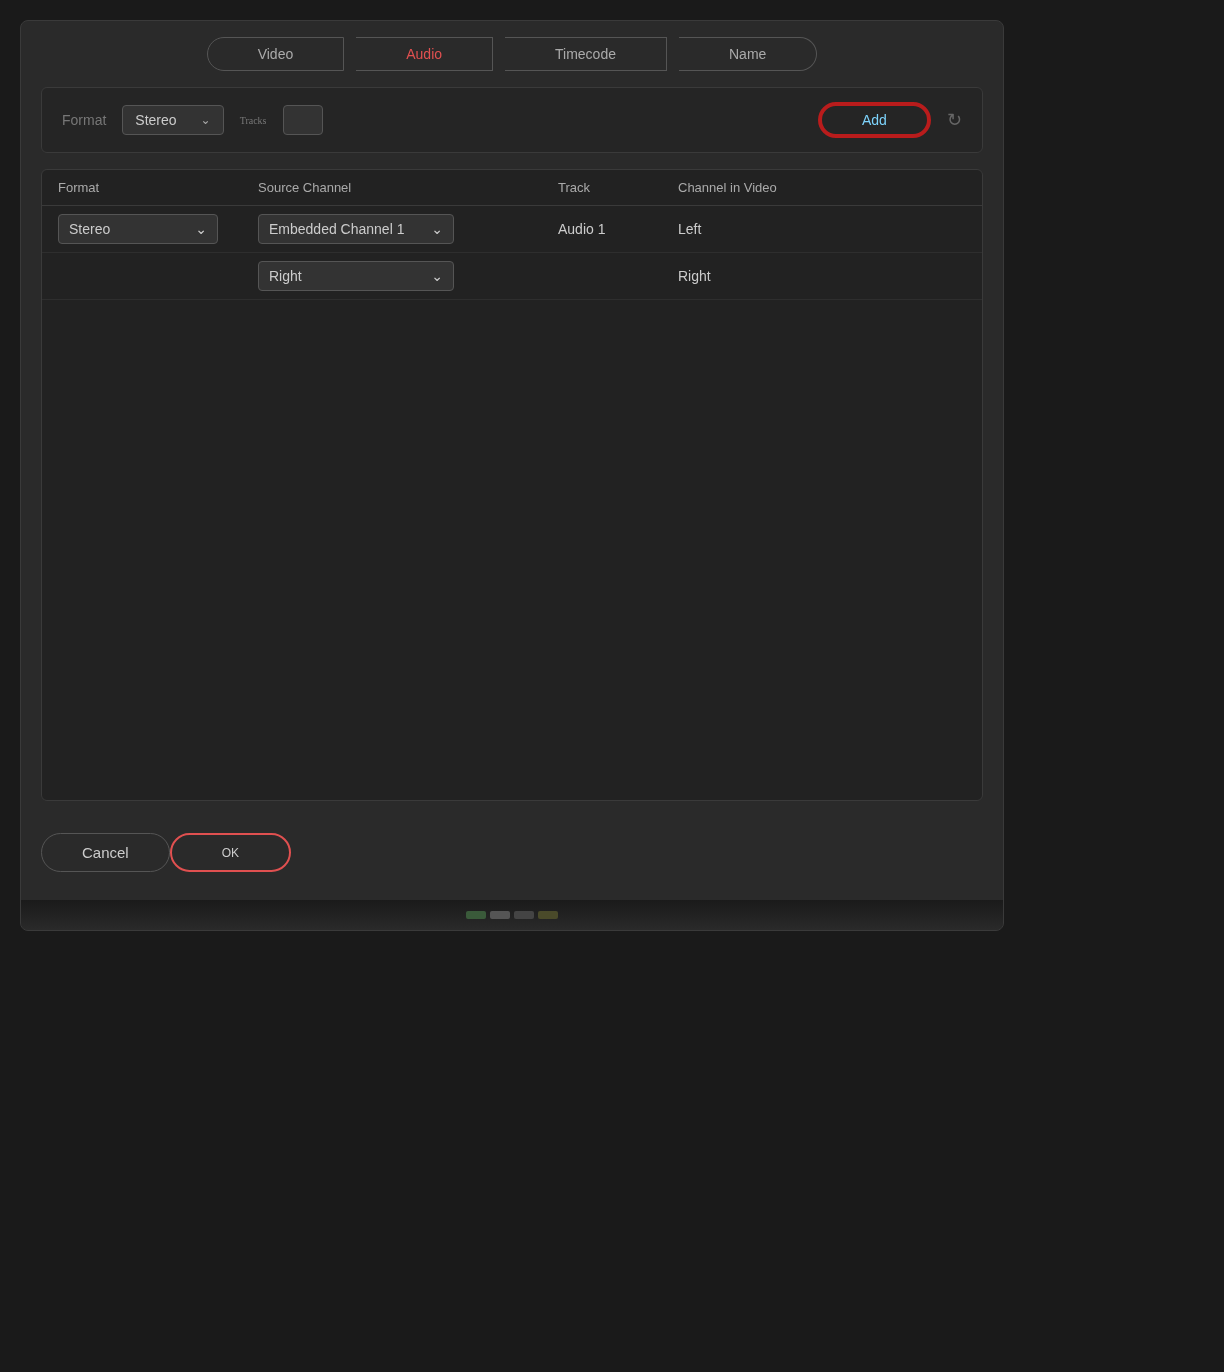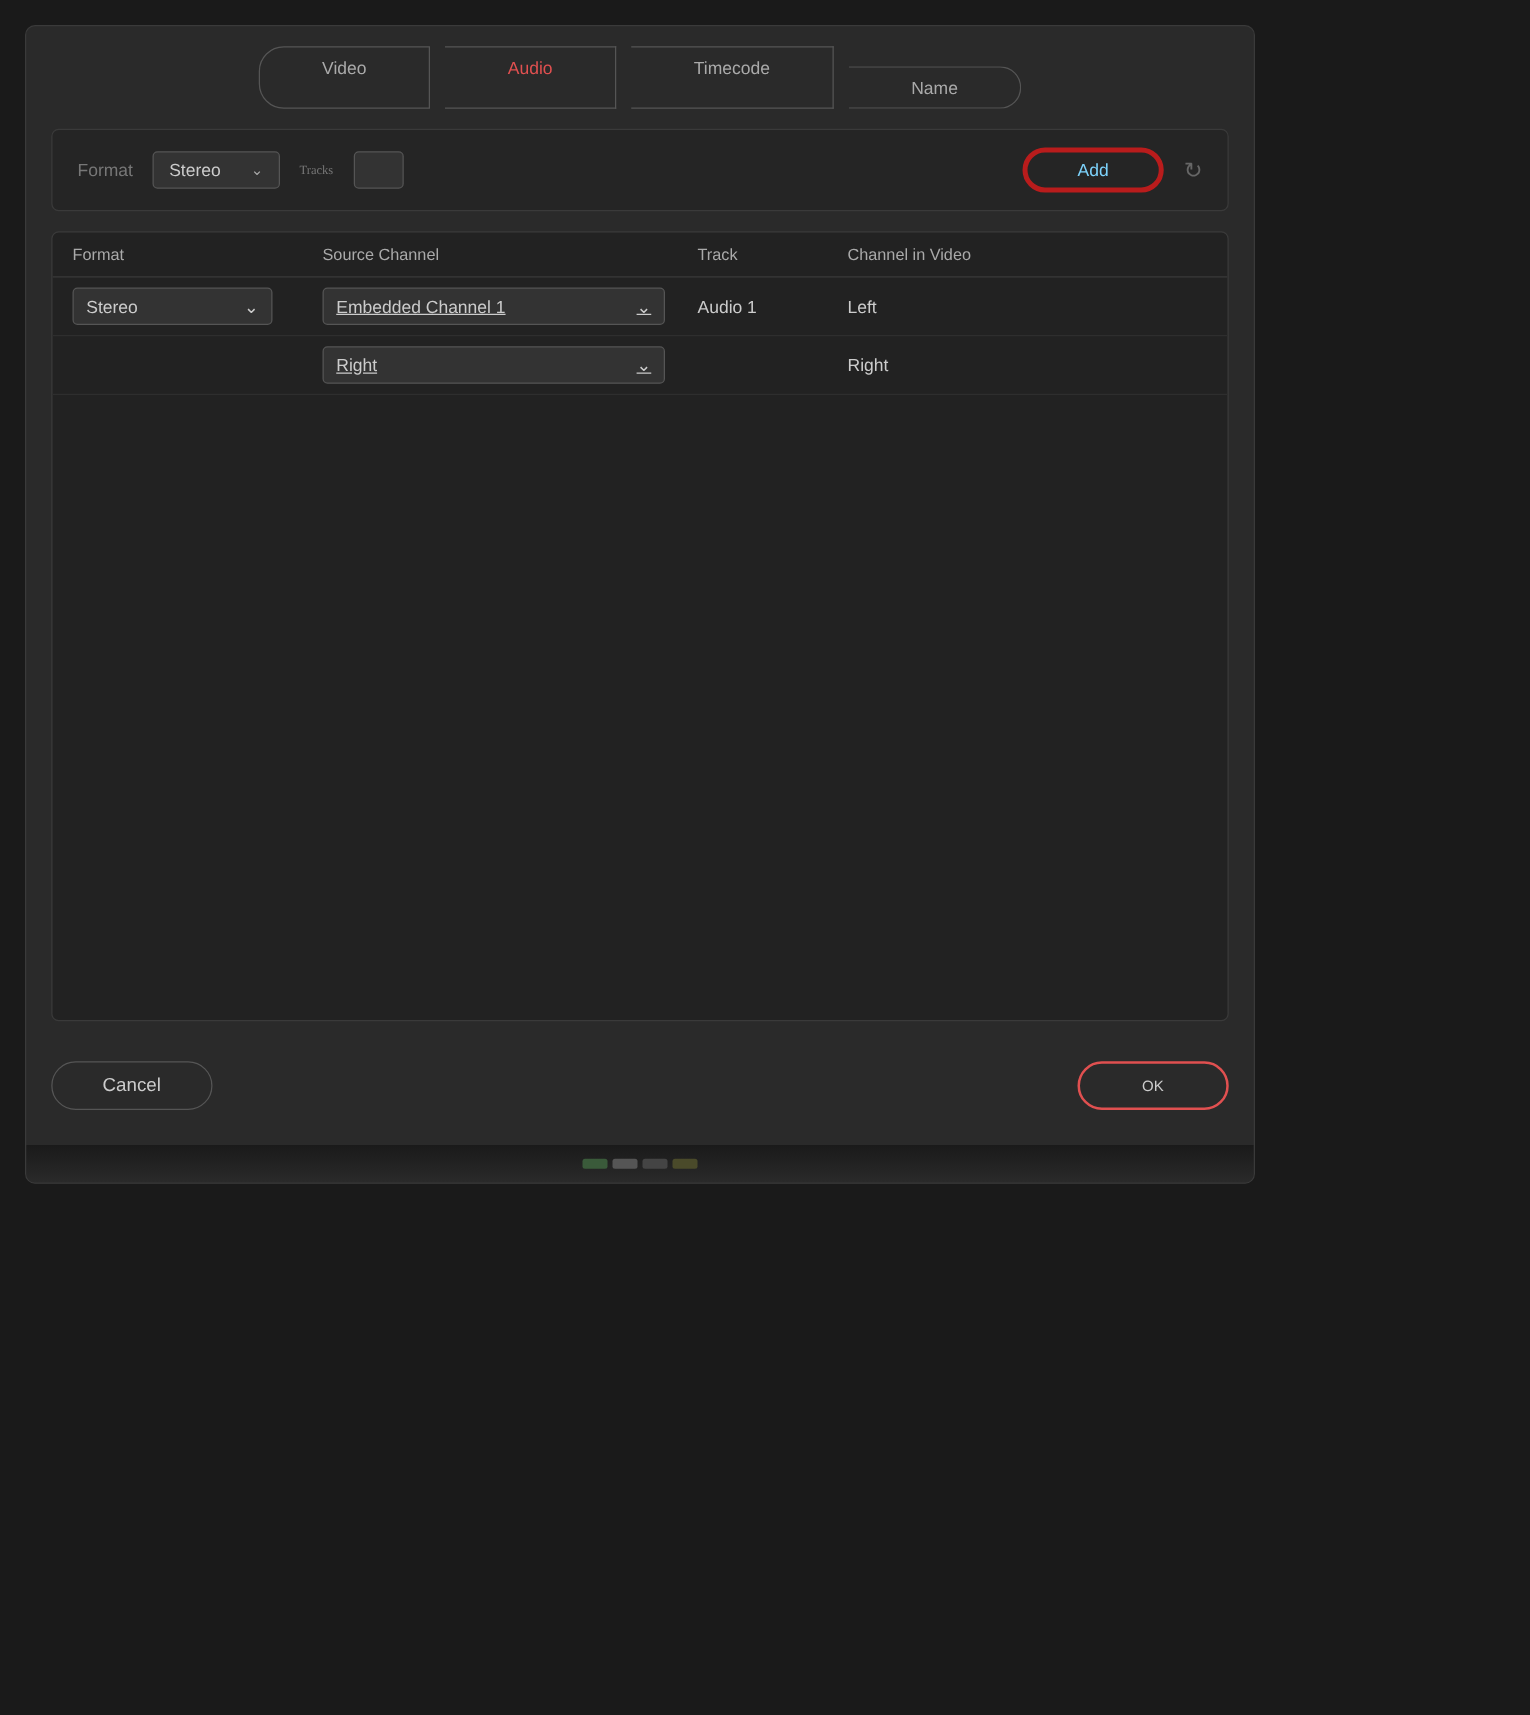--- a/index.html
+++ b/index.html
@@ -56,21 +56,20 @@
       background: transparent;
       white-space: nowrap;
     }
 
     .tab:first-child {
       border-radius: 20px 0 0 20px;
     }
 
     .tab:last-child {
       border-radius: 0 20px 20px 0;
-      margin-top: 16px;
     }
 
     .tab.active {
       background: #2a2a2a;
       color: #e05050;
       border-color: #555;
     }
 
     .tab:not(:first-child) {
       border-left: none;
@@ -189,33 +188,31 @@
       font-size: 14px;
       padding: 6px 10px;
       display: flex;
       align-items: center;
       justify-content: space-between;
       cursor: pointer;
       width: 160px;
     }
 
     .table-dropdown-wide {
-      width: 274px;
-      text-decoration: underline;
+      width: 196px;
     }
 
     .empty-rows {
       height: 500px;
     }
 
     .footer {
       display: flex;
-      justify-content: space-between;
+      justify-content: flex-start;
       padding: 16px 20px 20px 20px;
-      gap: 12px;
     }
 
     .cancel-button {
       background: transparent;
       border: 1px solid #555;
       border-radius: 20px;
       color: #ccc;
       font-size: 15px;
       padding: 10px 40px;
       cursor: pointer;

